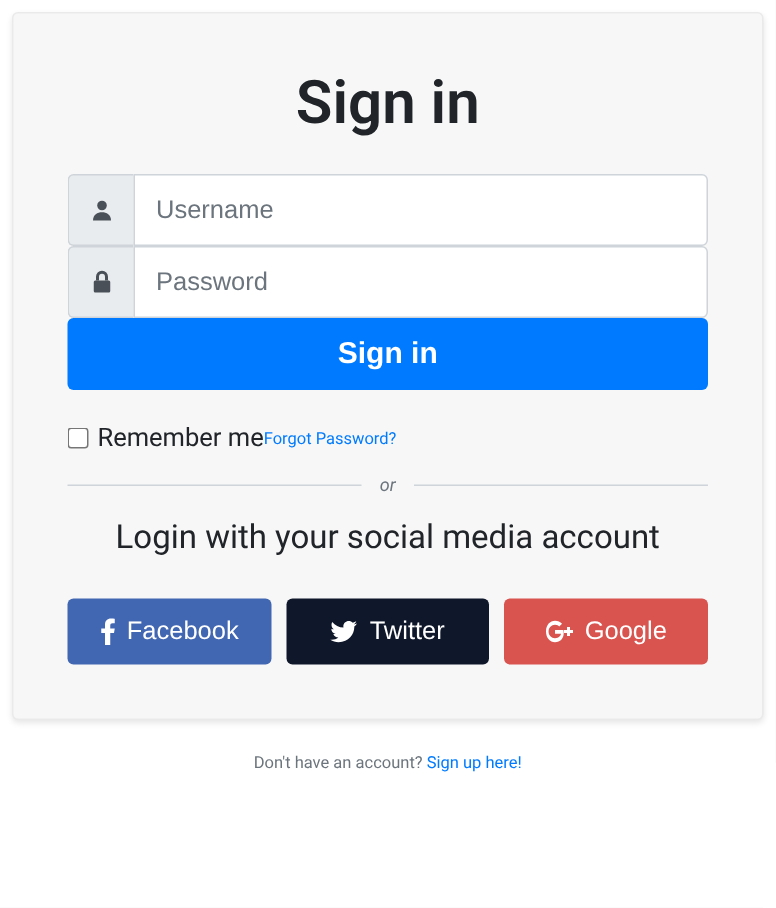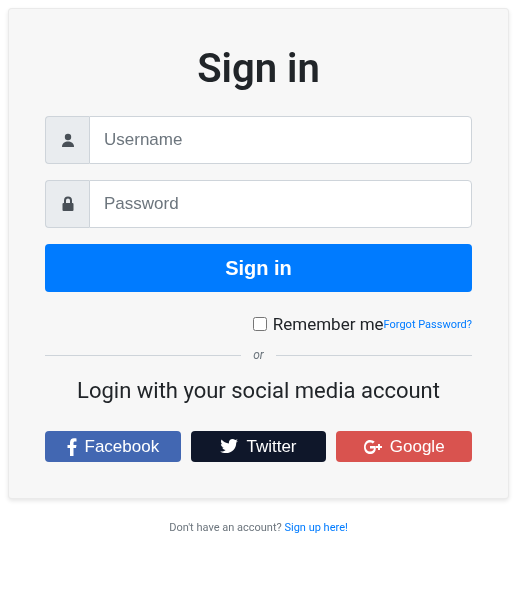--- a/index.html
+++ b/index.html
@@ -23,21 +23,20 @@
     }
     .title {
       text-align: center;
       font-size: 40px;
       font-weight: 600;
       color: #212529;
       margin-bottom: 24px;
     }
     .input-group {
       display: flex;
-      margin-bottom: 16px;
     }
     .input-addon {
       width: 44px;
       display: flex;
       align-items: center;
       justify-content: center;
       background: #e9ecef;
       border: 1px solid #ced4da;
       border-right: none;
       border-radius: 4px 0 0 4px;
@@ -64,21 +63,21 @@
       border: none;
       border-radius: 4px;
       color: #fff;
       font-size: 20px;
       font-weight: 600;
       cursor: pointer;
       margin-bottom: 22px;
     }
     .row-between {
       display: flex;
-      justify-content: flex-end;
+      justify-content: flex-start;
       align-items: center;
       margin-bottom: 14px;
     }
     .checkbox-wrap {
       display: flex;
       align-items: center;
       gap: 6px;
       font-size: 17px;
       color: #212529;
     }
@@ -115,21 +114,21 @@
       color: #212529;
       margin-bottom: 28px;
     }
     .social-row {
       display: flex;
       gap: 10px;
       justify-content: space-between;
     }
     .social-btn {
       flex: 1;
-      height: 31px;
+      height: 44px;
       border: none;
       border-radius: 4px;
       color: #fff;
       font-size: 17px;
       cursor: pointer;
       display: flex;
       align-items: center;
       justify-content: center;
       gap: 8px;
     }

